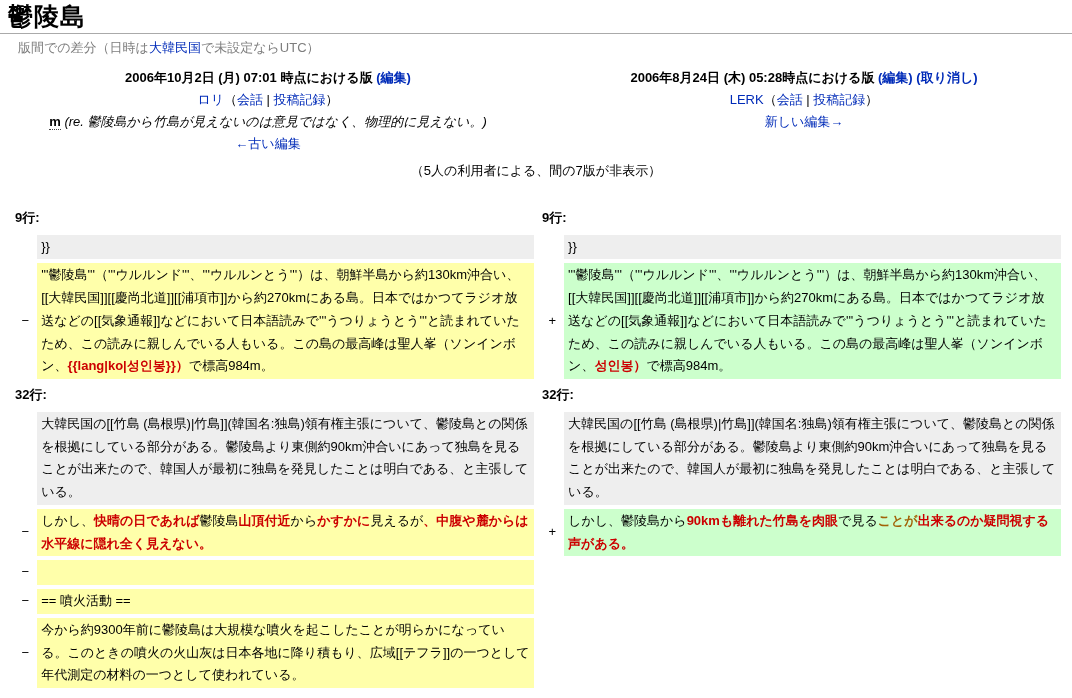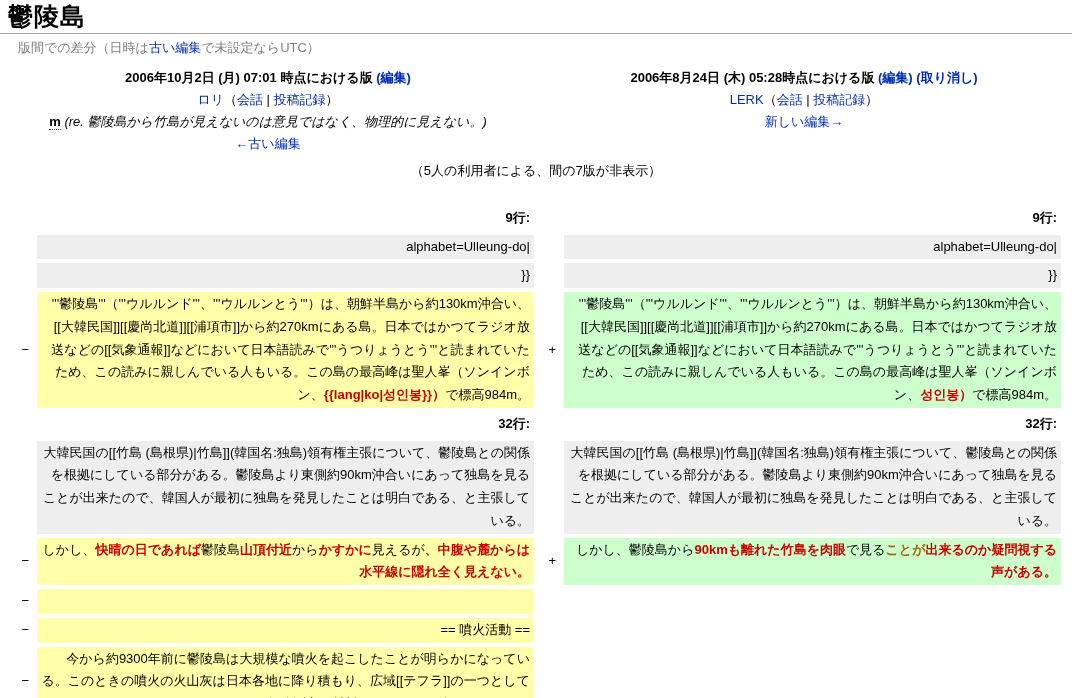--- a/index.html
+++ b/index.html
@@ -26,39 +26,39 @@
 
   .hiddennote { text-align:center; margin:7px 0 22px; }
 
   table.diff {
     width:1058px; margin:0 7px;
     border-collapse:separate; border-spacing:4px;
     table-layout:fixed;
   }
   col.cm { width:22px; }
   col.cc { width:494px; }
-  table.diff td { padding:1px 4px; vertical-align:middle; line-height:1.75; font-size:13px; word-break:break-word;text-align:right; }
+  table.diff td { padding:1px 4px; vertical-align:middle; line-height:1.75; font-size:13px; word-break:break-word; }
   td.lineno { font-weight:bold; font-size:14px; padding:4px 0 0 0; }
   td.marker { padding:0 2px 0 0; text-align:right; background:#fff; }
   td.ctx { background:#eeeeee; }
   td.del { background:#ffffaa; }
   td.add { background:#ccffcc; }
   td.blank { background:#fff; }
   .line-empty { height:22px; }
   .dc { color:#cc0000; font-weight:bold; }
   .dc-plain { color:#a16207; font-weight:bold; }
 </style>
 </head>
 <body>
 
 <div class="titlebar">
   <h1>鬱陵島</h1>
 </div>
 
-<div class="contentsub"><span>版間での差分（日時は</span><a>古い編集</a><span>で未設定ならUTC）</span></div>
+<div class="contentsub"><span>版間での差分（日時は</span><a>大韓民国</a><span>で未設定ならUTC）</span></div>
 
 <div class="vheaders">
   <div class="vcol">
     <div class="vdate"><span>2006年10月2日 (月) 07:01 時点における版 </span><a>(編集)</a></div>
     <div><a>ロリ</a><span>（</span><a>会話</a><span> | </span><a>投稿記録</a><span>）</span></div>
     <div><span class="minor">m</span> <span class="comment">(re. 鬱陵島から竹島が見えないのは意見ではなく、物理的に見えない。)</span></div>
     <div><a>←古い編集</a></div>
   </div>
   <div class="vcol">
     <div class="vdate"><span>2006年8月24日 (木) 05:28時点における版 </span><a>(編集)</a> <a>(取り消し)</a></div>
@@ -75,26 +75,20 @@
       <col class="cc">
       <col class="cm">
       <col class="cc">
     </colgroup>
   <tbody>
     <tr>
       <td colspan="2" class="lineno">9行:</td>
       <td colspan="2" class="lineno">9行:</td>
     </tr>
 
-    <tr>
-      <td class="marker"></td>
-      <td class="ctx">alphabet=Ulleung-do|</td>
-      <td class="marker"></td>
-      <td class="ctx">alphabet=Ulleung-do|</td>
-    </tr>
 
     <tr>
       <td class="marker"></td>
       <td class="ctx">}}</td>
       <td class="marker"></td>
       <td class="ctx">}}</td>
     </tr>
 
     <tr>
       <td class="marker">−</td>

